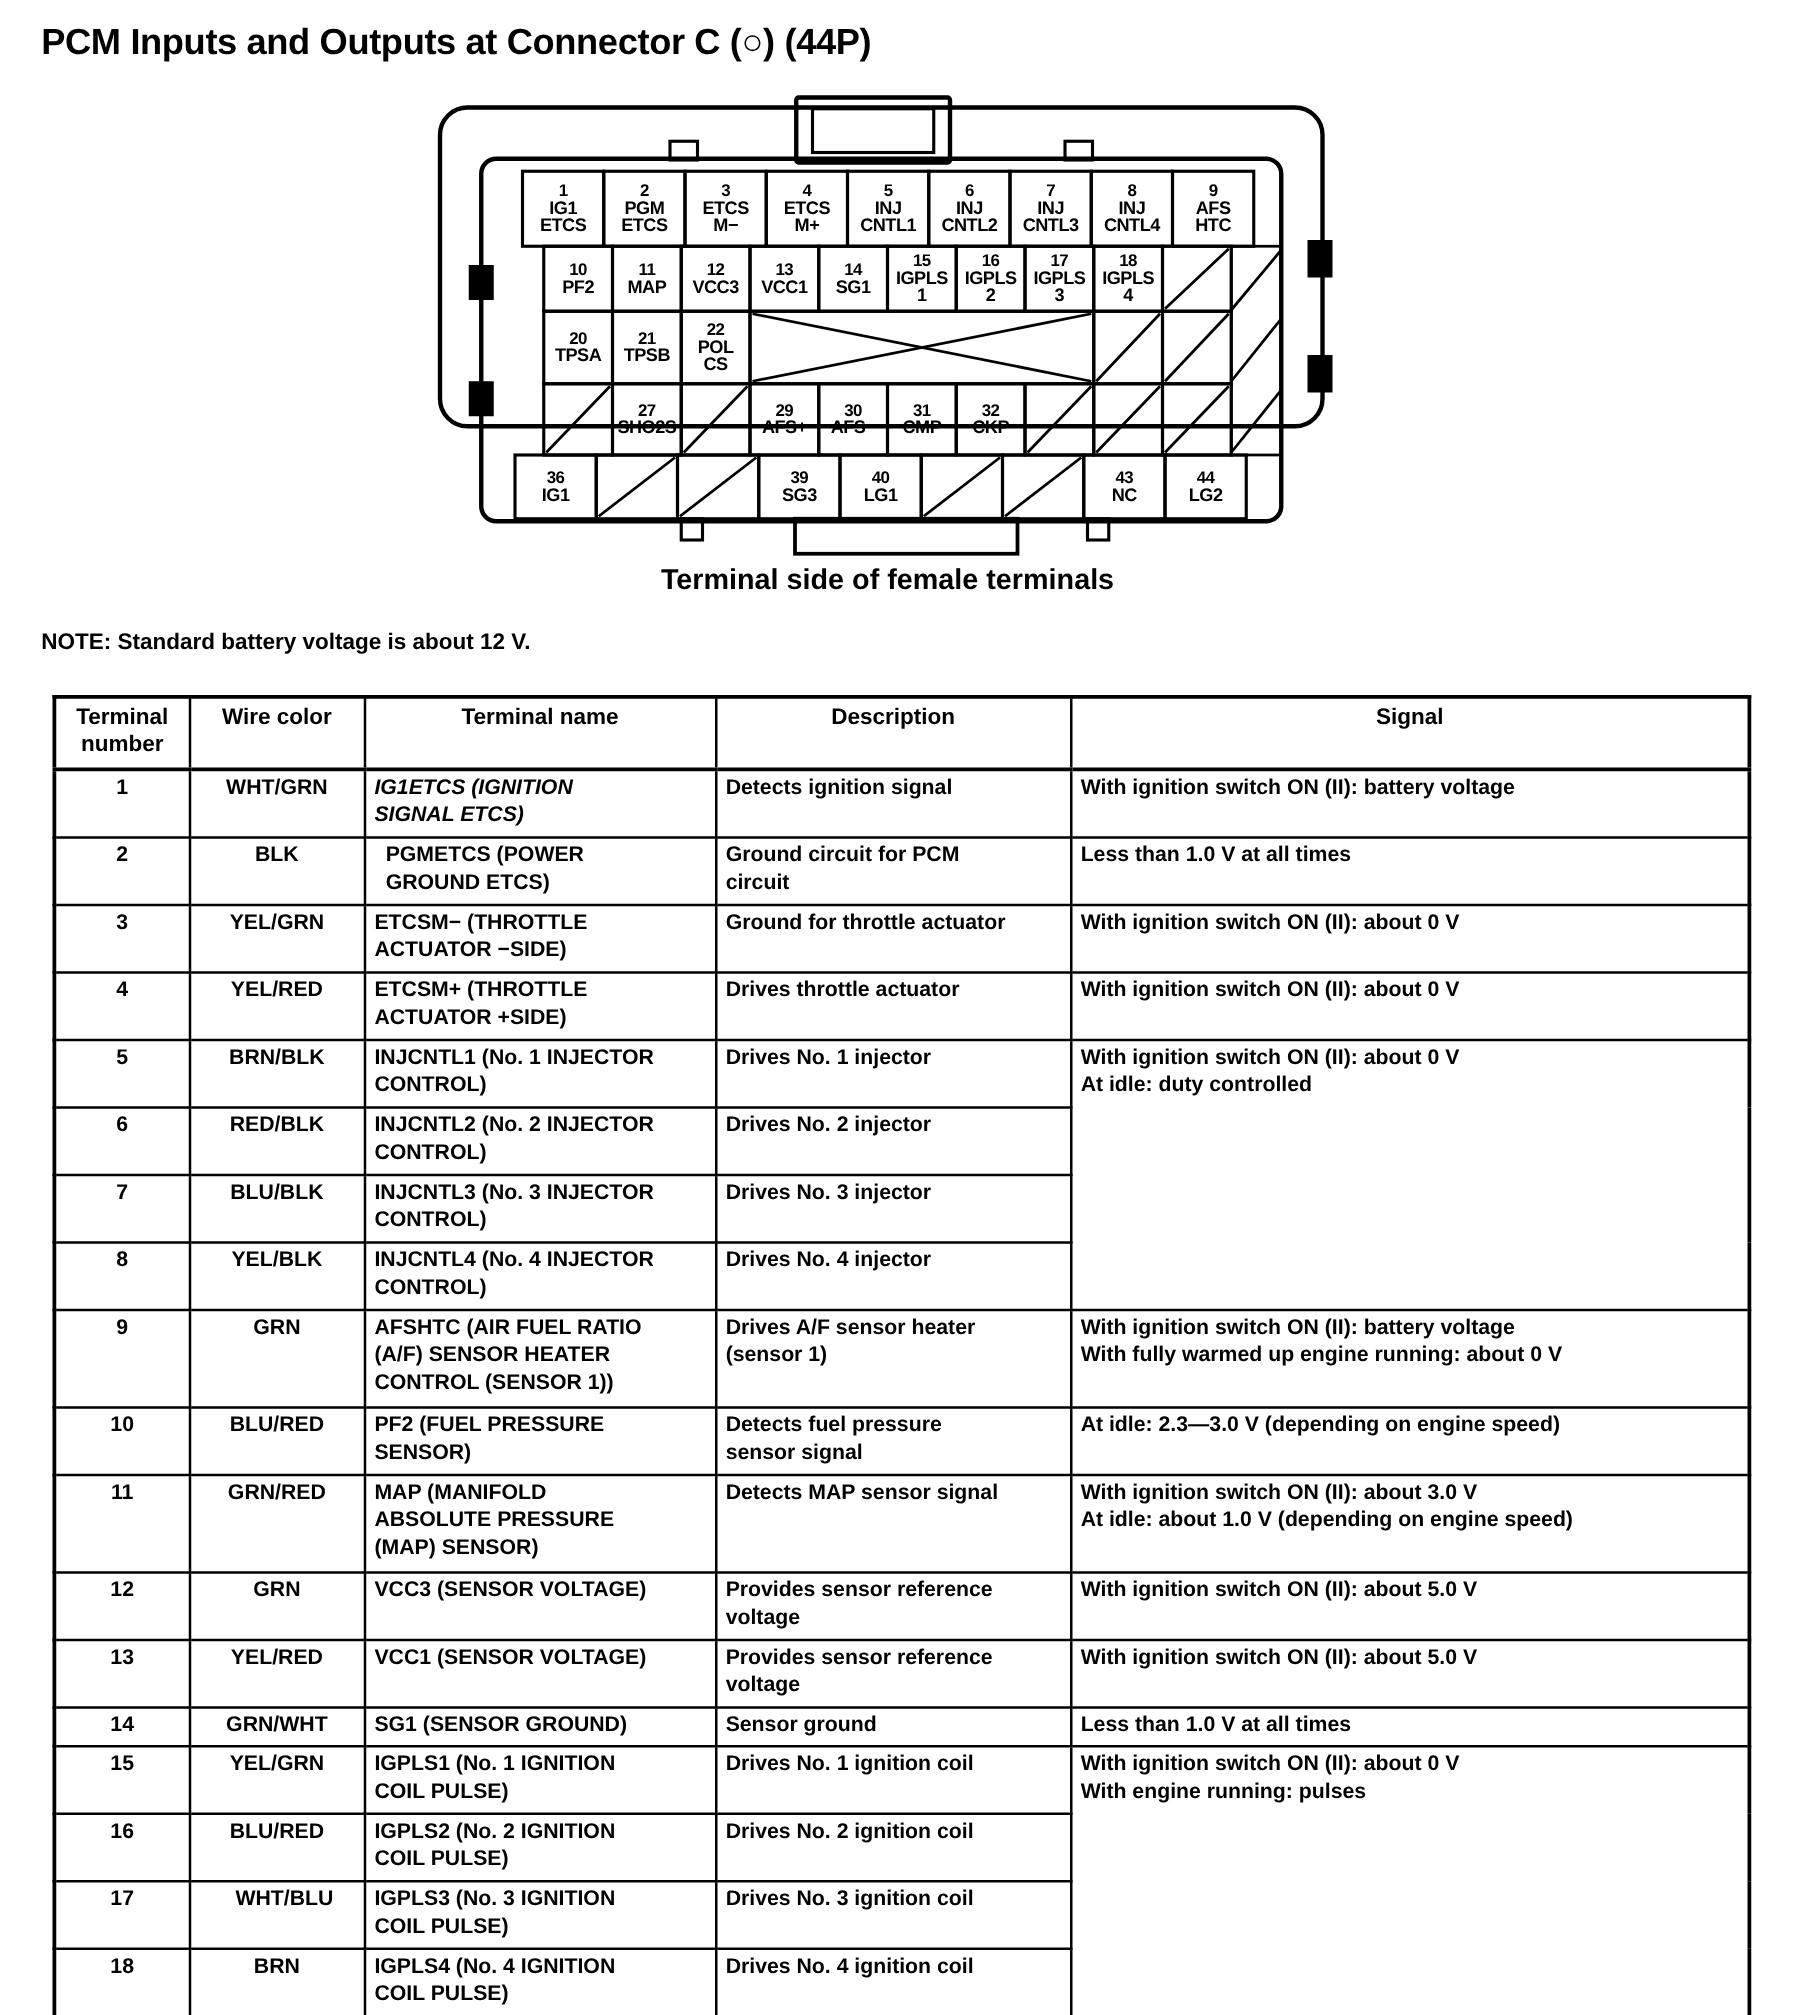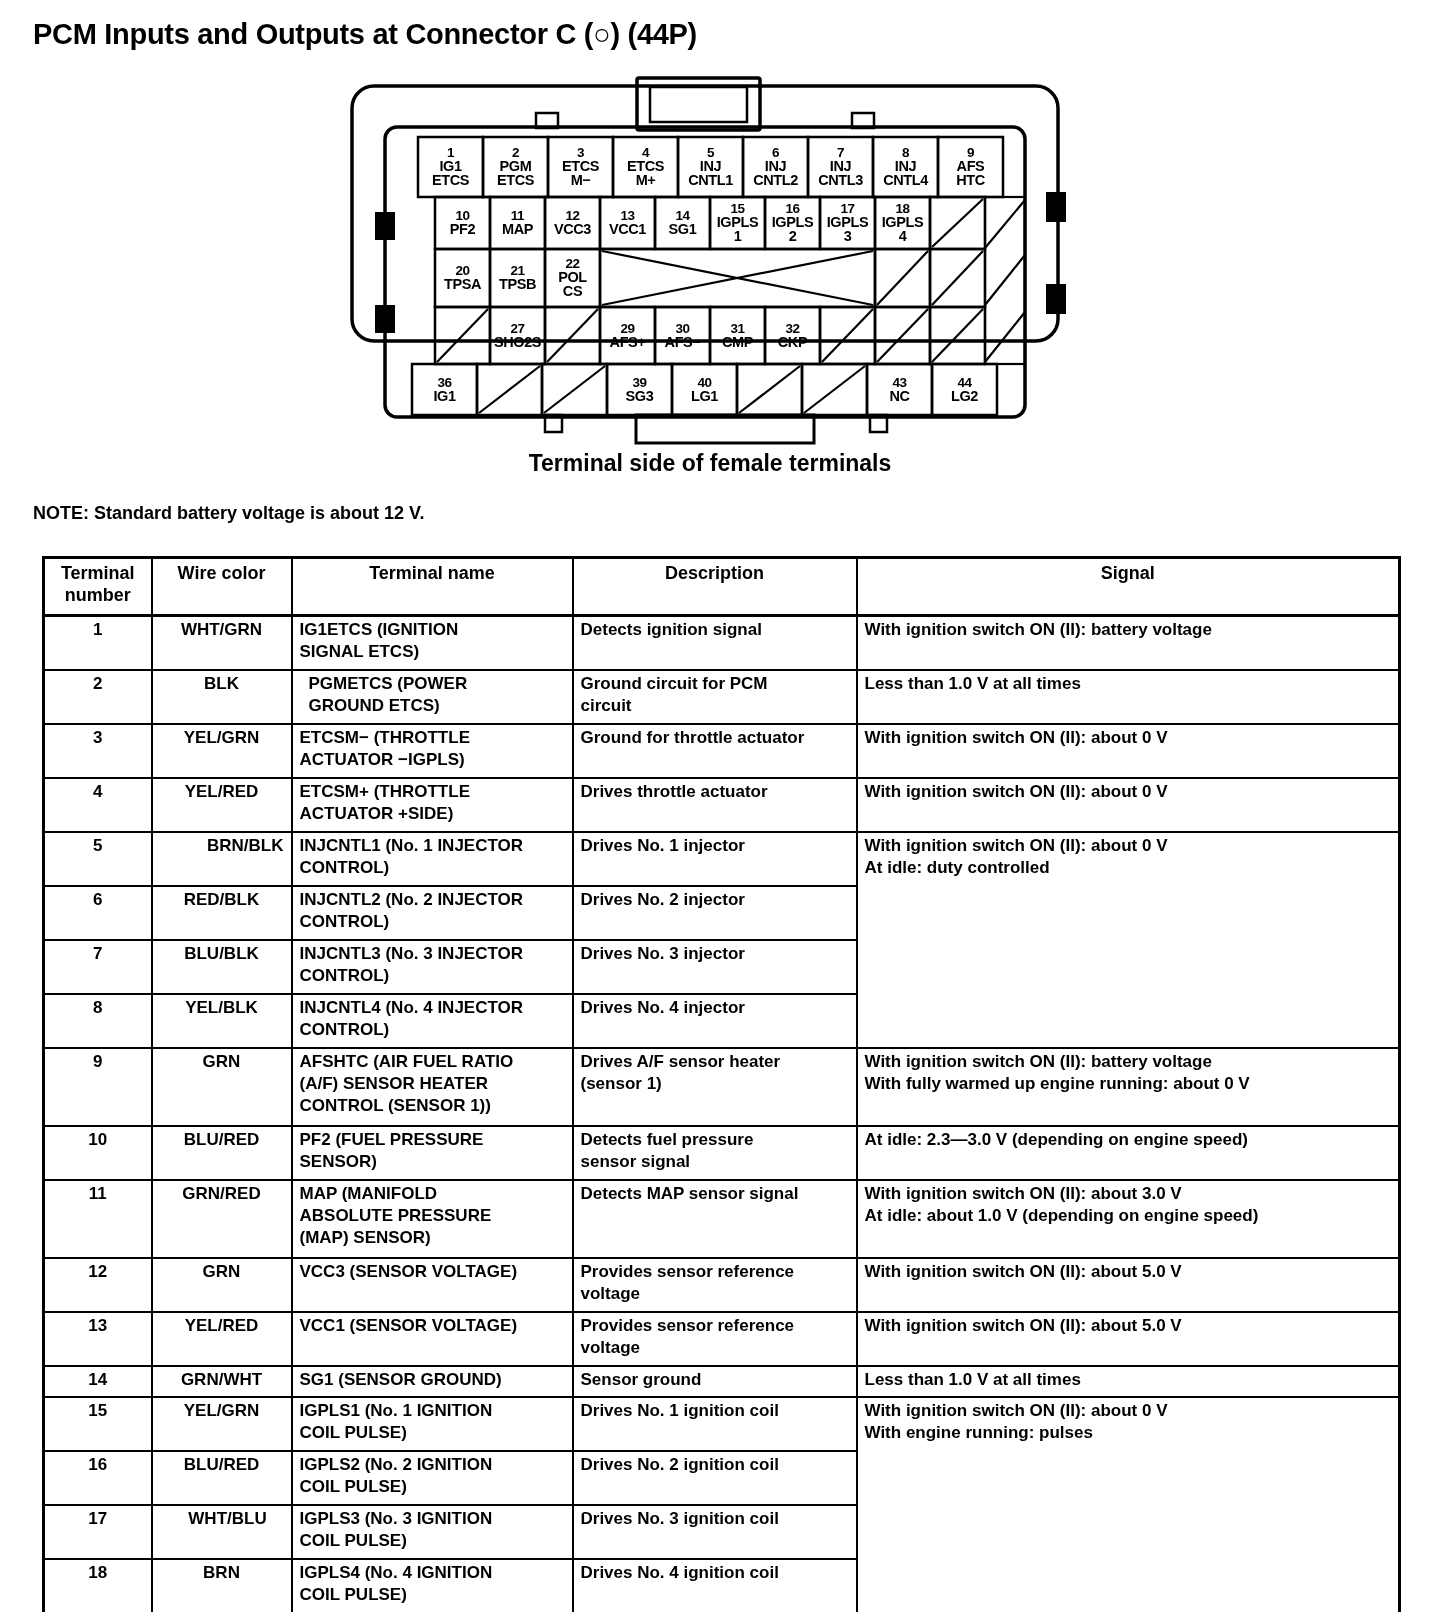--- a/index.html
+++ b/index.html
@@ -204,53 +204,53 @@
           <th style="height: 50px;">Wire color</th>
           <th style="height: 50px;">Terminal name</th>
           <th style="height: 50px;">Description</th>
           <th style="height: 50px;">Signal</th>
         </tr>
       </thead>
       <tbody>
         <tr>
           <td class="c-num" style="height: 48px;">1</td>
           <td class="c-wire" style="height: 48px;">WHT/GRN</td>
-          <td class="c-name" style="height: 48px;">IG1ETCS (IGNITION
+          <td class="c-name" style="height: 48px; font-style: italic;">IG1ETCS (IGNITION
 SIGNAL ETCS)</td>
           <td class="c-desc" style="height: 48px;">Detects ignition signal</td>
           <td class="c-sig" style="height: 48px;">With ignition switch ON (II): battery voltage</td>
         </tr>
         <tr>
           <td class="c-num" style="height: 48px;">2</td>
           <td class="c-wire" style="height: 48px;">BLK</td>
           <td class="c-name" style="height: 48px; padding-left: 16px;">PGMETCS (POWER
 GROUND ETCS)</td>
           <td class="c-desc" style="height: 48px;">Ground circuit for PCM
 circuit</td>
           <td class="c-sig" style="height: 48px;">Less than 1.0 V at all times</td>
         </tr>
         <tr>
           <td class="c-num" style="height: 48px;">3</td>
           <td class="c-wire" style="height: 48px;">YEL/GRN</td>
           <td class="c-name" style="height: 48px;">ETCSM− (THROTTLE
-ACTUATOR −IGPLS)</td>
+ACTUATOR −SIDE)</td>
           <td class="c-desc" style="height: 48px;">Ground for throttle actuator</td>
           <td class="c-sig" style="height: 48px;">With ignition switch ON (II): about 0 V</td>
         </tr>
         <tr>
           <td class="c-num" style="height: 48px;">4</td>
           <td class="c-wire" style="height: 48px;">YEL/RED</td>
           <td class="c-name" style="height: 48px;">ETCSM+ (THROTTLE
 ACTUATOR +SIDE)</td>
           <td class="c-desc" style="height: 48px;">Drives throttle actuator</td>
           <td class="c-sig" style="height: 48px;">With ignition switch ON (II): about 0 V</td>
         </tr>
         <tr>
           <td class="c-num" style="height: 48px;">5</td>
-          <td class="c-wire" style="height: 48px; text-align: right;">BRN/BLK</td>
+          <td class="c-wire" style="height: 48px;">BRN/BLK</td>
           <td class="c-name" style="height: 48px;">INJCNTL1 (No. 1 INJECTOR
 CONTROL)</td>
           <td class="c-desc" style="height: 48px;">Drives No. 1 injector</td>
           <td class="c-sig" rowspan="4" style="height: 48px;">With ignition switch ON (II): about 0 V
 At idle: duty controlled</td>
         </tr>
         <tr>
           <td class="c-num" style="height: 48px;">6</td>
           <td class="c-wire" style="height: 48px;">RED/BLK</td>
           <td class="c-name" style="height: 48px;">INJCNTL2 (No. 2 INJECTOR

